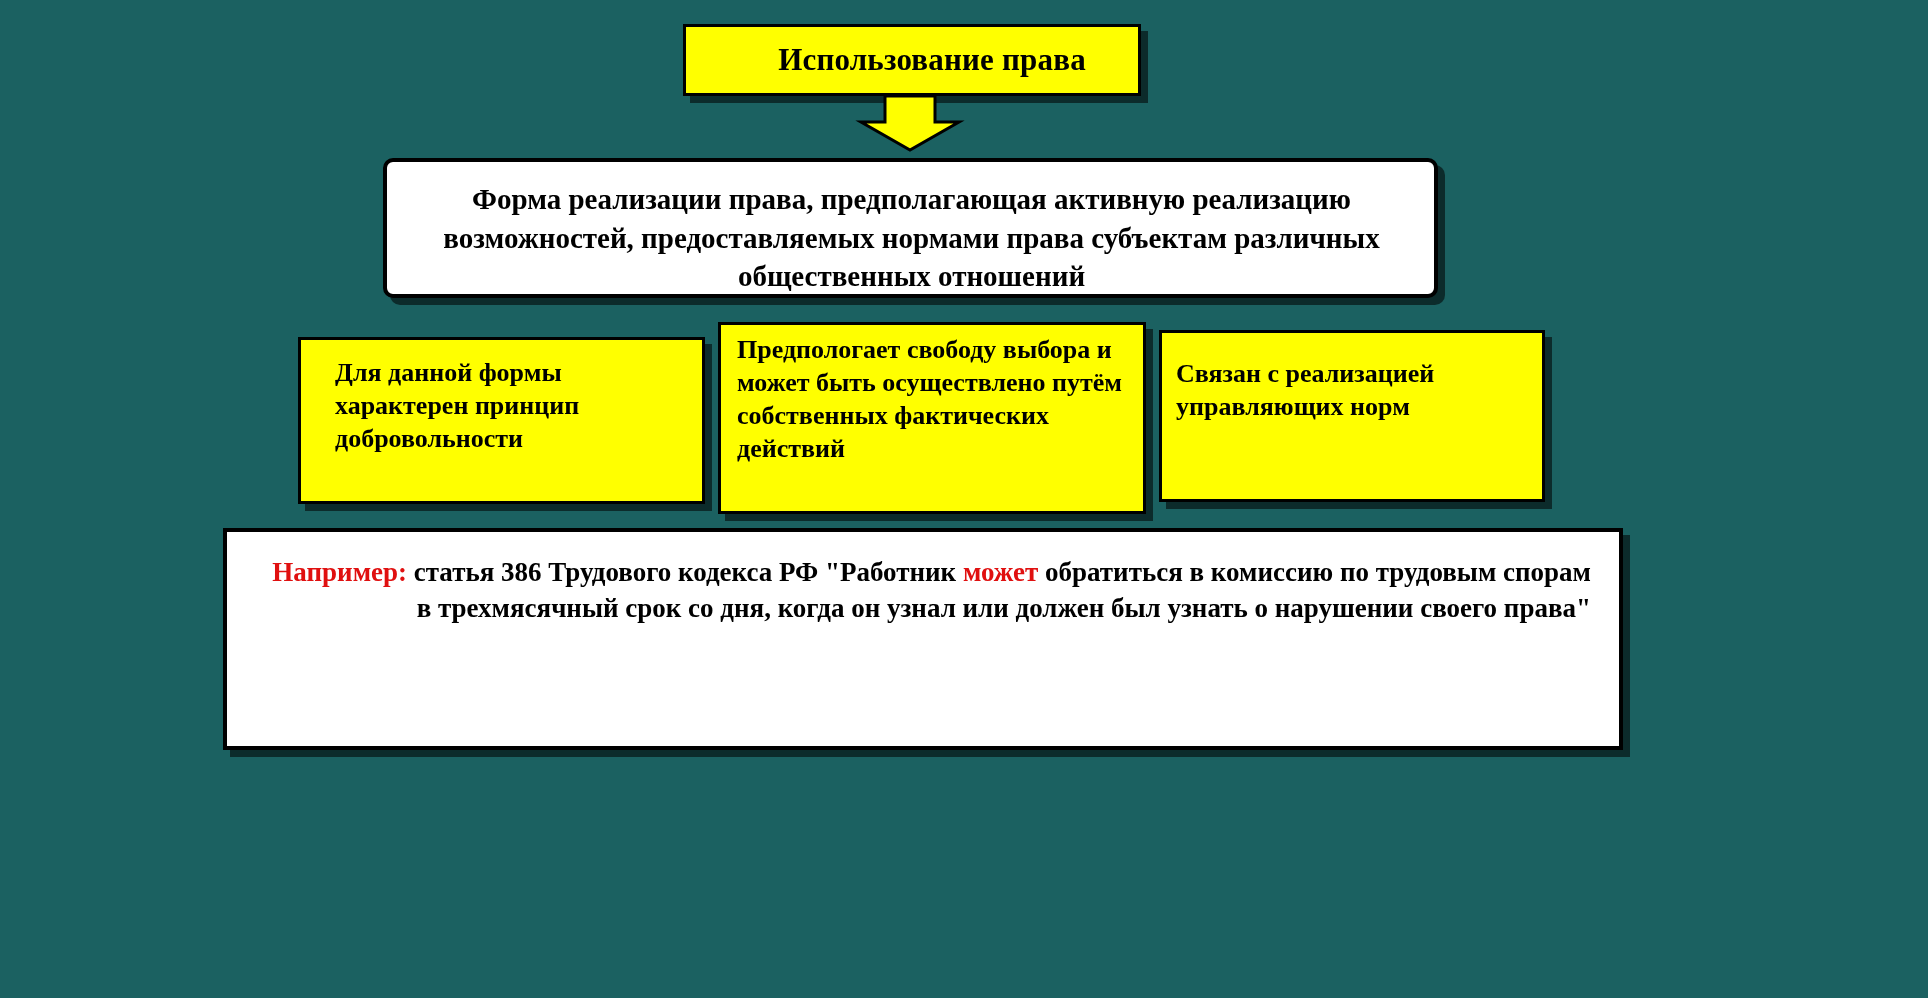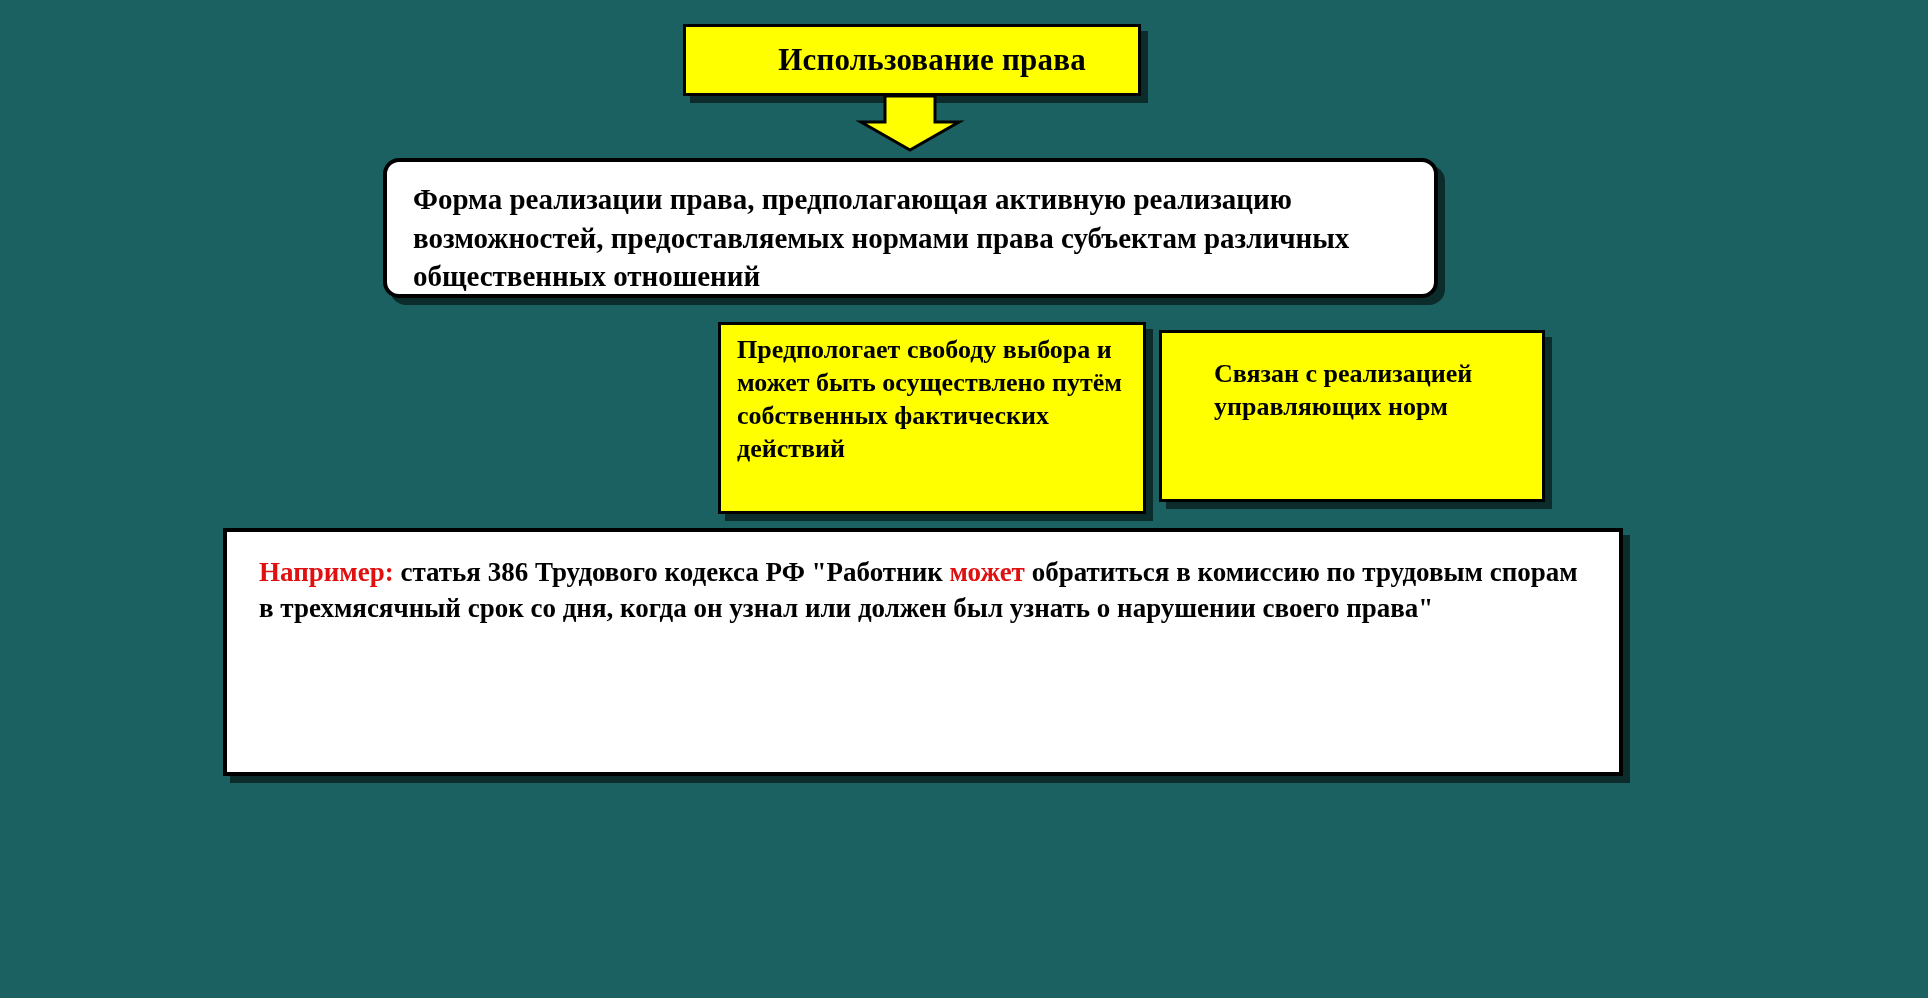--- a/index.html
+++ b/index.html
@@ -37,21 +37,22 @@
     padding-left: 40px;
   }
 
   .white-box {
     background: #ffffff;
     border: 4px solid #000000;
     box-shadow: 7px 7px 0 0 rgba(0,0,0,0.55);
   }
 
   .rounded {
-    border-radius: 16px;
+    border-radius: 10px;
+    text-align: center;
   }
 
   
   #title-box {
     left: 683px;
     top: 24px;
     width: 458px;
     height: 72px;
     display: flex;
     align-items: center;
@@ -101,36 +102,37 @@
     top: 322px;
     width: 428px;
     height: 192px;
     padding: 8px 12px 6px 16px;
   }
   #feature-box-2 {
     left: 1159px;
     top: 330px;
     width: 386px;
     height: 172px;
-    padding: 24px 14px 10px 52px;
+    padding: 24px 14px 10px 14px;
   }
   .feature .txt {
     font-size: 26px;
     font-weight: bold;
     color: #000;
     line-height: 1.27;
   }
 
   
   #example-box {
     left: 223px;
     top: 528px;
     width: 1400px;
-    height: 248px;
+    height: 222px;
     padding: 22px 28px 10px 32px;
+    text-align: right;
   }
   #example-box .txt {
     font-size: 27px;
     font-weight: bold;
     color: #000;
     line-height: 1.35;
   }
   .accent {
     color: #e01010;
   }
@@ -147,20 +149,23 @@
   <div id="down-arrow">
     <svg width="110" height="56" viewBox="0 0 110 56" xmlns="http://www.w3.org/2000/svg">
       <polygon points="30,0 80,0 80,26 104,26 55,54 6,26 30,26" fill="#ffff00" stroke="#000000" stroke-width="3"></polygon>
     </svg>
   </div>
 
   <div class="box white-box rounded" id="definition-box">
     <div class="txt">Форма реализации права, предполагающая активную реализацию возможностей, предоставляемых нормами права субъектам различных общественных отношений</div>
   </div>
 
+  <div class="box yellow-box feature" id="feature-box-0">
+    <div class="txt">Для данной формы характерен принцип добровольности</div>
+  </div>
 
   <div class="box yellow-box feature" id="feature-box-1">
     <div class="txt">Предпологает свободу выбора и может быть осуществлено путём собственных фактических действий</div>
   </div>
 
   <div class="box yellow-box feature" id="feature-box-2">
     <div class="txt">Связан с реализацией управляющих норм</div>
   </div>
 
   <div class="box white-box" id="example-box">

